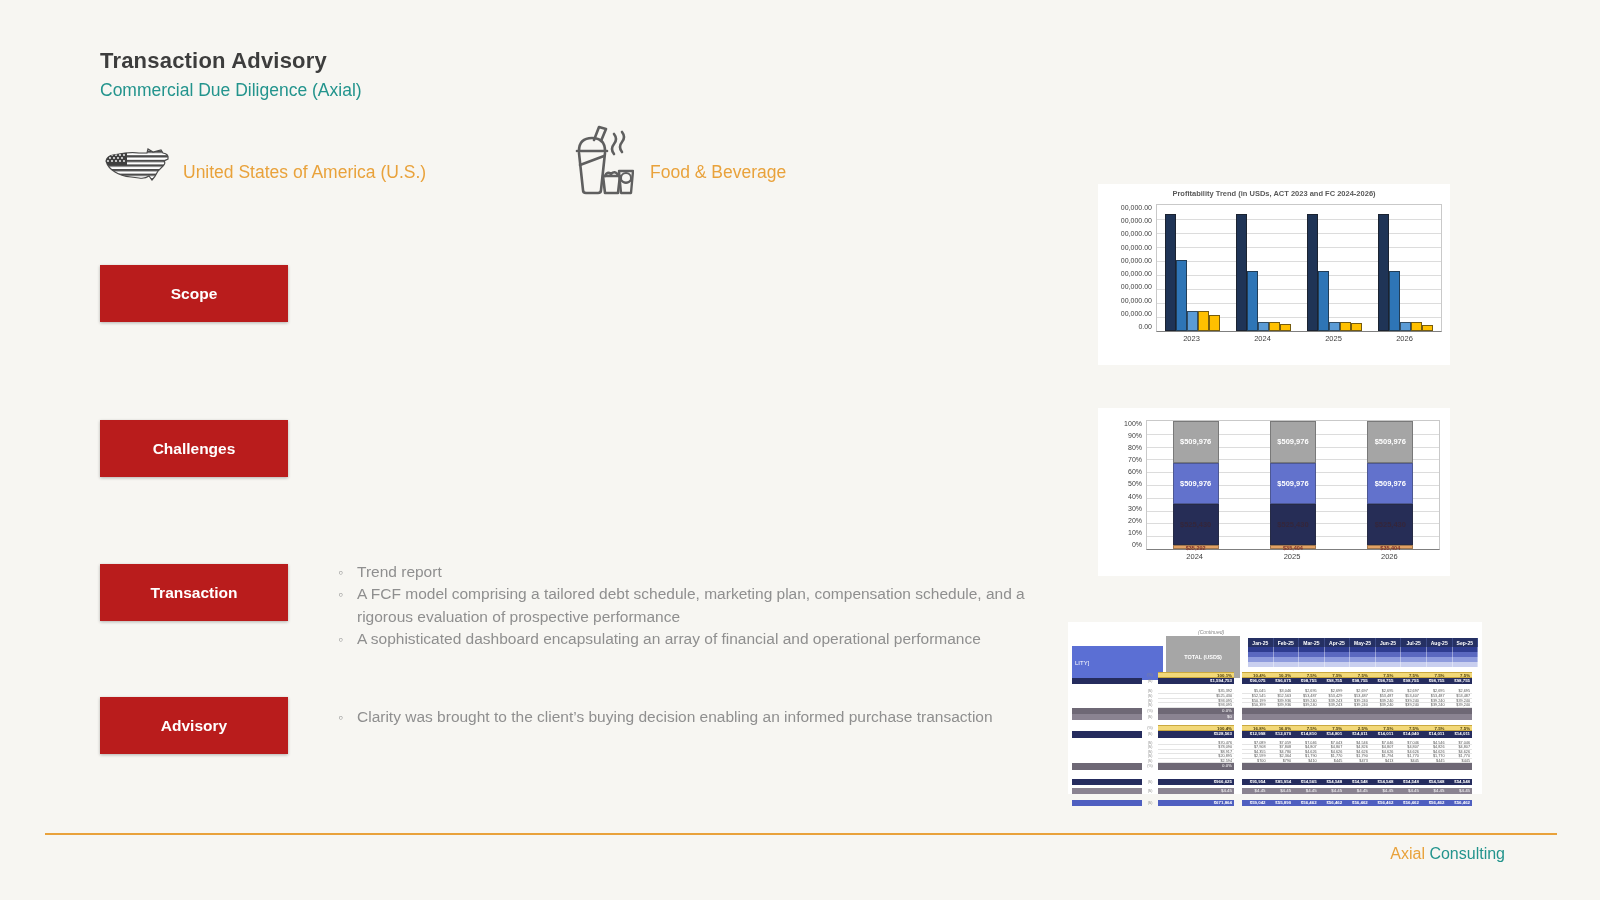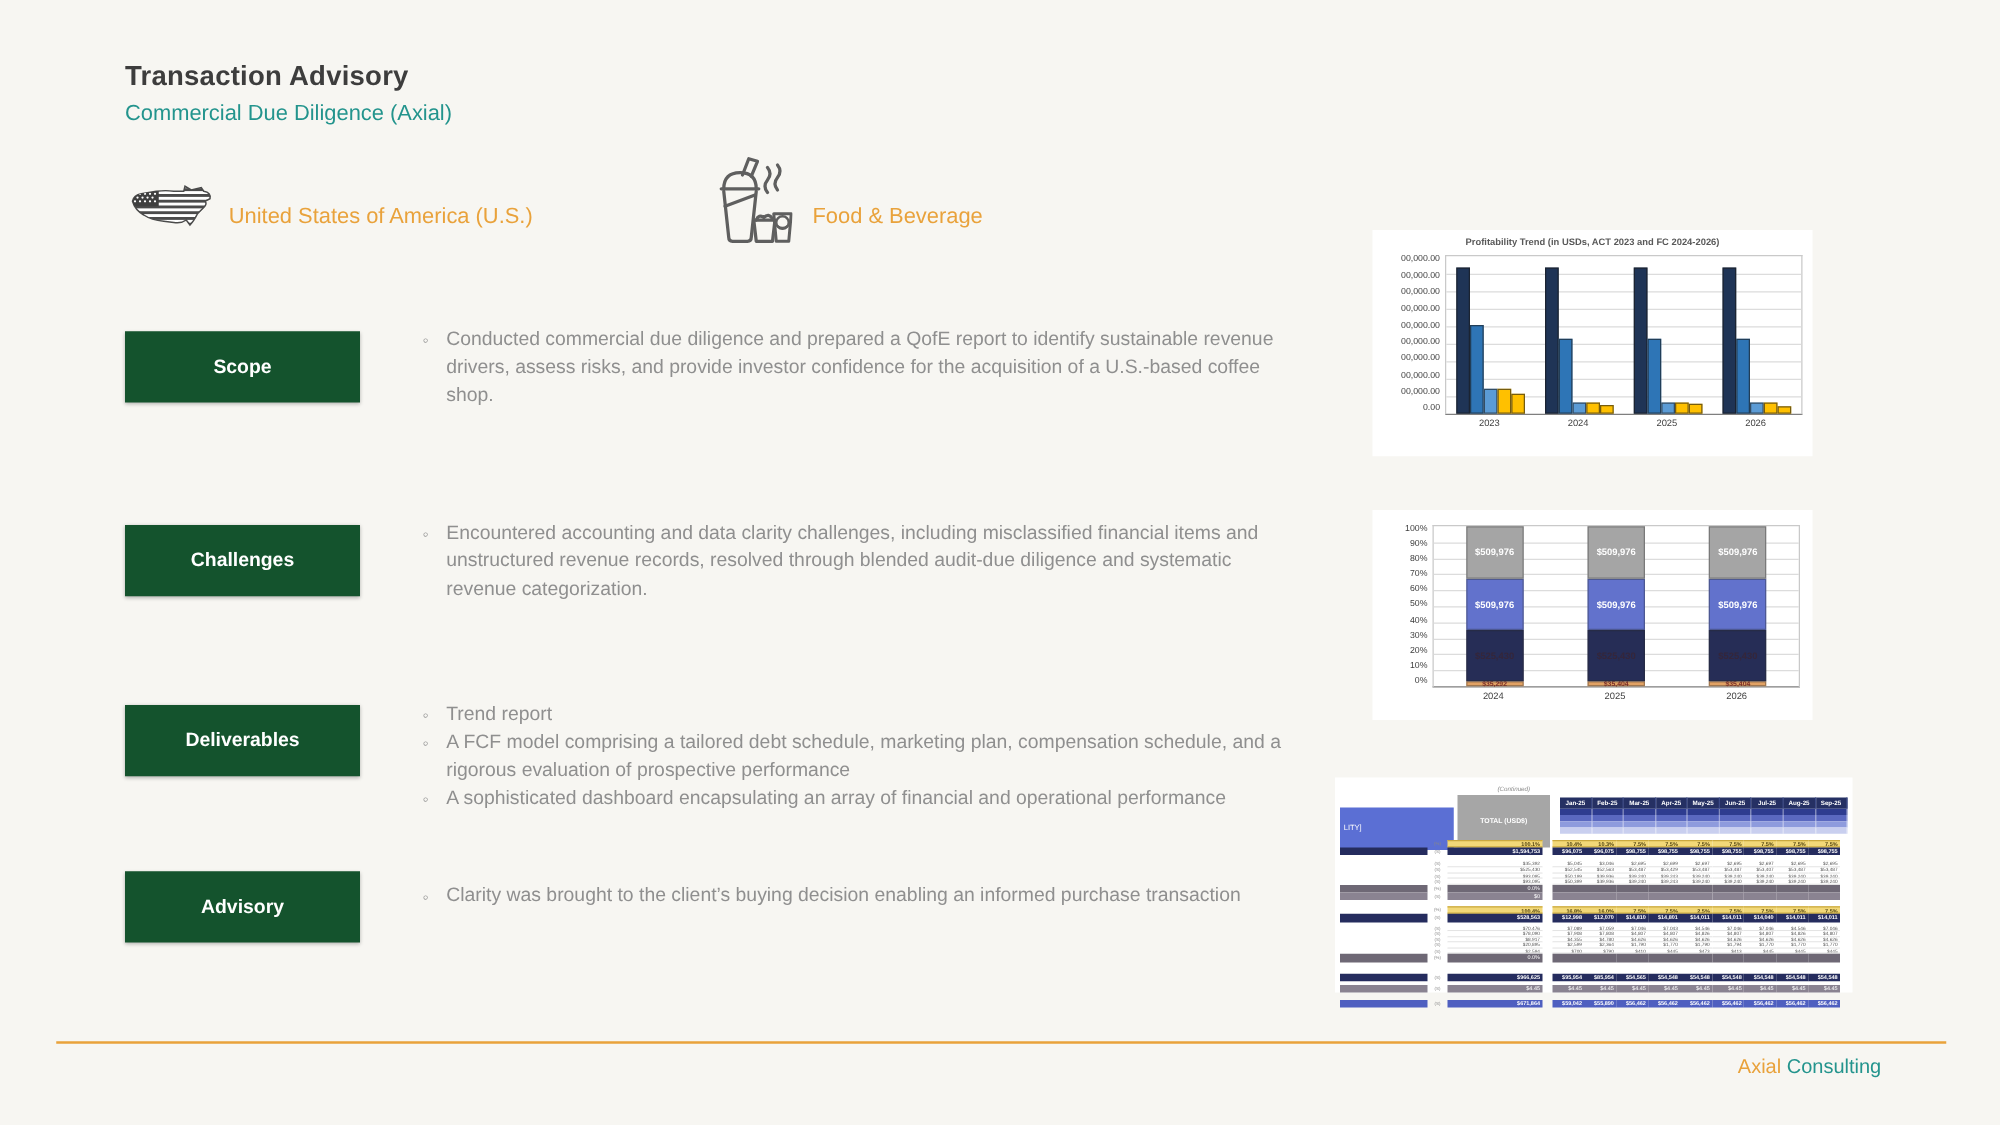--- a/index.html
+++ b/index.html
@@ -9,21 +9,21 @@
   .abs{position:absolute;}
 
   
   .page-title{left:100px;top:48px;font-size:22px;font-weight:bold;color:#3d3d3d;letter-spacing:.2px;}
   .page-subtitle{left:100px;top:80px;font-size:17.5px;color:#23948d;}
   .tag-label{font-size:17.5px;color:#e9a23b;}
   .country-label{left:183px;top:162px;}
   .industry-label{left:650px;top:162px;}
 
   
-  .section-btn{left:100px;width:188px;height:57px;background:#14532d;color:#ffffff;
+  .section-btn{left:100px;width:188px;height:57px;background:#b91c1c;color:#ffffff;
      display:flex;align-items:center;justify-content:center;font-size:15.5px;font-weight:bold;
      box-shadow:0 1px 3px rgba(0,0,0,.28);}
   
   .bullets{left:338px;width:692px;color:#8f8f8f;font-size:15.5px;line-height:22.4px;}
   .bullet{position:relative;padding-left:19px;}
   .bullet::before{content:"\25E6";position:absolute;left:0;top:0;color:#9a9a9a;font-size:14px;}
 
   
   .panel{background:#ffffff;}
   .c-title{position:absolute;left:0;right:0;top:5px;text-align:center;font-size:7.5px;font-weight:bold;color:#595959;}
@@ -115,29 +115,27 @@
   <path d="M33,52 L35,69 L48,69 L50,52 Z"></path>
   <path d="M35,52 q2,-5 6,-2 q4,-4 7,1"></path>
   <path d="M49,47 L51,69 L61,69 L63,47 Z" stroke-width="2.4"></path>
   <circle cx="56" cy="54" r="5" stroke-width="2"></circle>
   <path d="M52,57 q4,3 8,0" stroke-width="2"></path>
 </svg>
 <div class="abs tag-label industry-label">Food &amp; Beverage</div>
 
 <div class="abs section-btn" style="top:265px;">Scope</div>
 <div class="abs bullets" style="top:261px;">
-  <div class="bullet">Conducted commercial due diligence and prepared a QofE report to identify sustainable revenue drivers, assess risks, and provide investor confidence for the acquisition of a U.S.-based coffee shop.</div>
 </div>
 
 <div class="abs section-btn" style="top:420px;">Challenges</div>
 <div class="abs bullets" style="top:416px;">
-  <div class="bullet">Encountered accounting and data clarity challenges, including misclassified financial items and unstructured revenue records, resolved through blended audit-due diligence and systematic revenue categorization.</div>
-</div>
-
-<div class="abs section-btn" style="top:564px;">Deliverables</div>
+</div>
+
+<div class="abs section-btn" style="top:564px;">Transaction</div>
 <div class="abs bullets" style="top:561px;">
   <div class="bullet">Trend report</div>
   <div class="bullet">A FCF model comprising a tailored debt schedule, marketing plan, compensation schedule, and a rigorous evaluation of prospective performance</div>
   <div class="bullet">A sophisticated dashboard encapsulating an array of financial and operational performance</div>
 </div>
 
 <div class="abs section-btn" style="top:697px;">Advisory</div>
 <div class="abs bullets" style="top:706px;">
   <div class="bullet">Clarity was brought to the client’s buying decision enabling an informed purchase transaction</div>
 </div>

